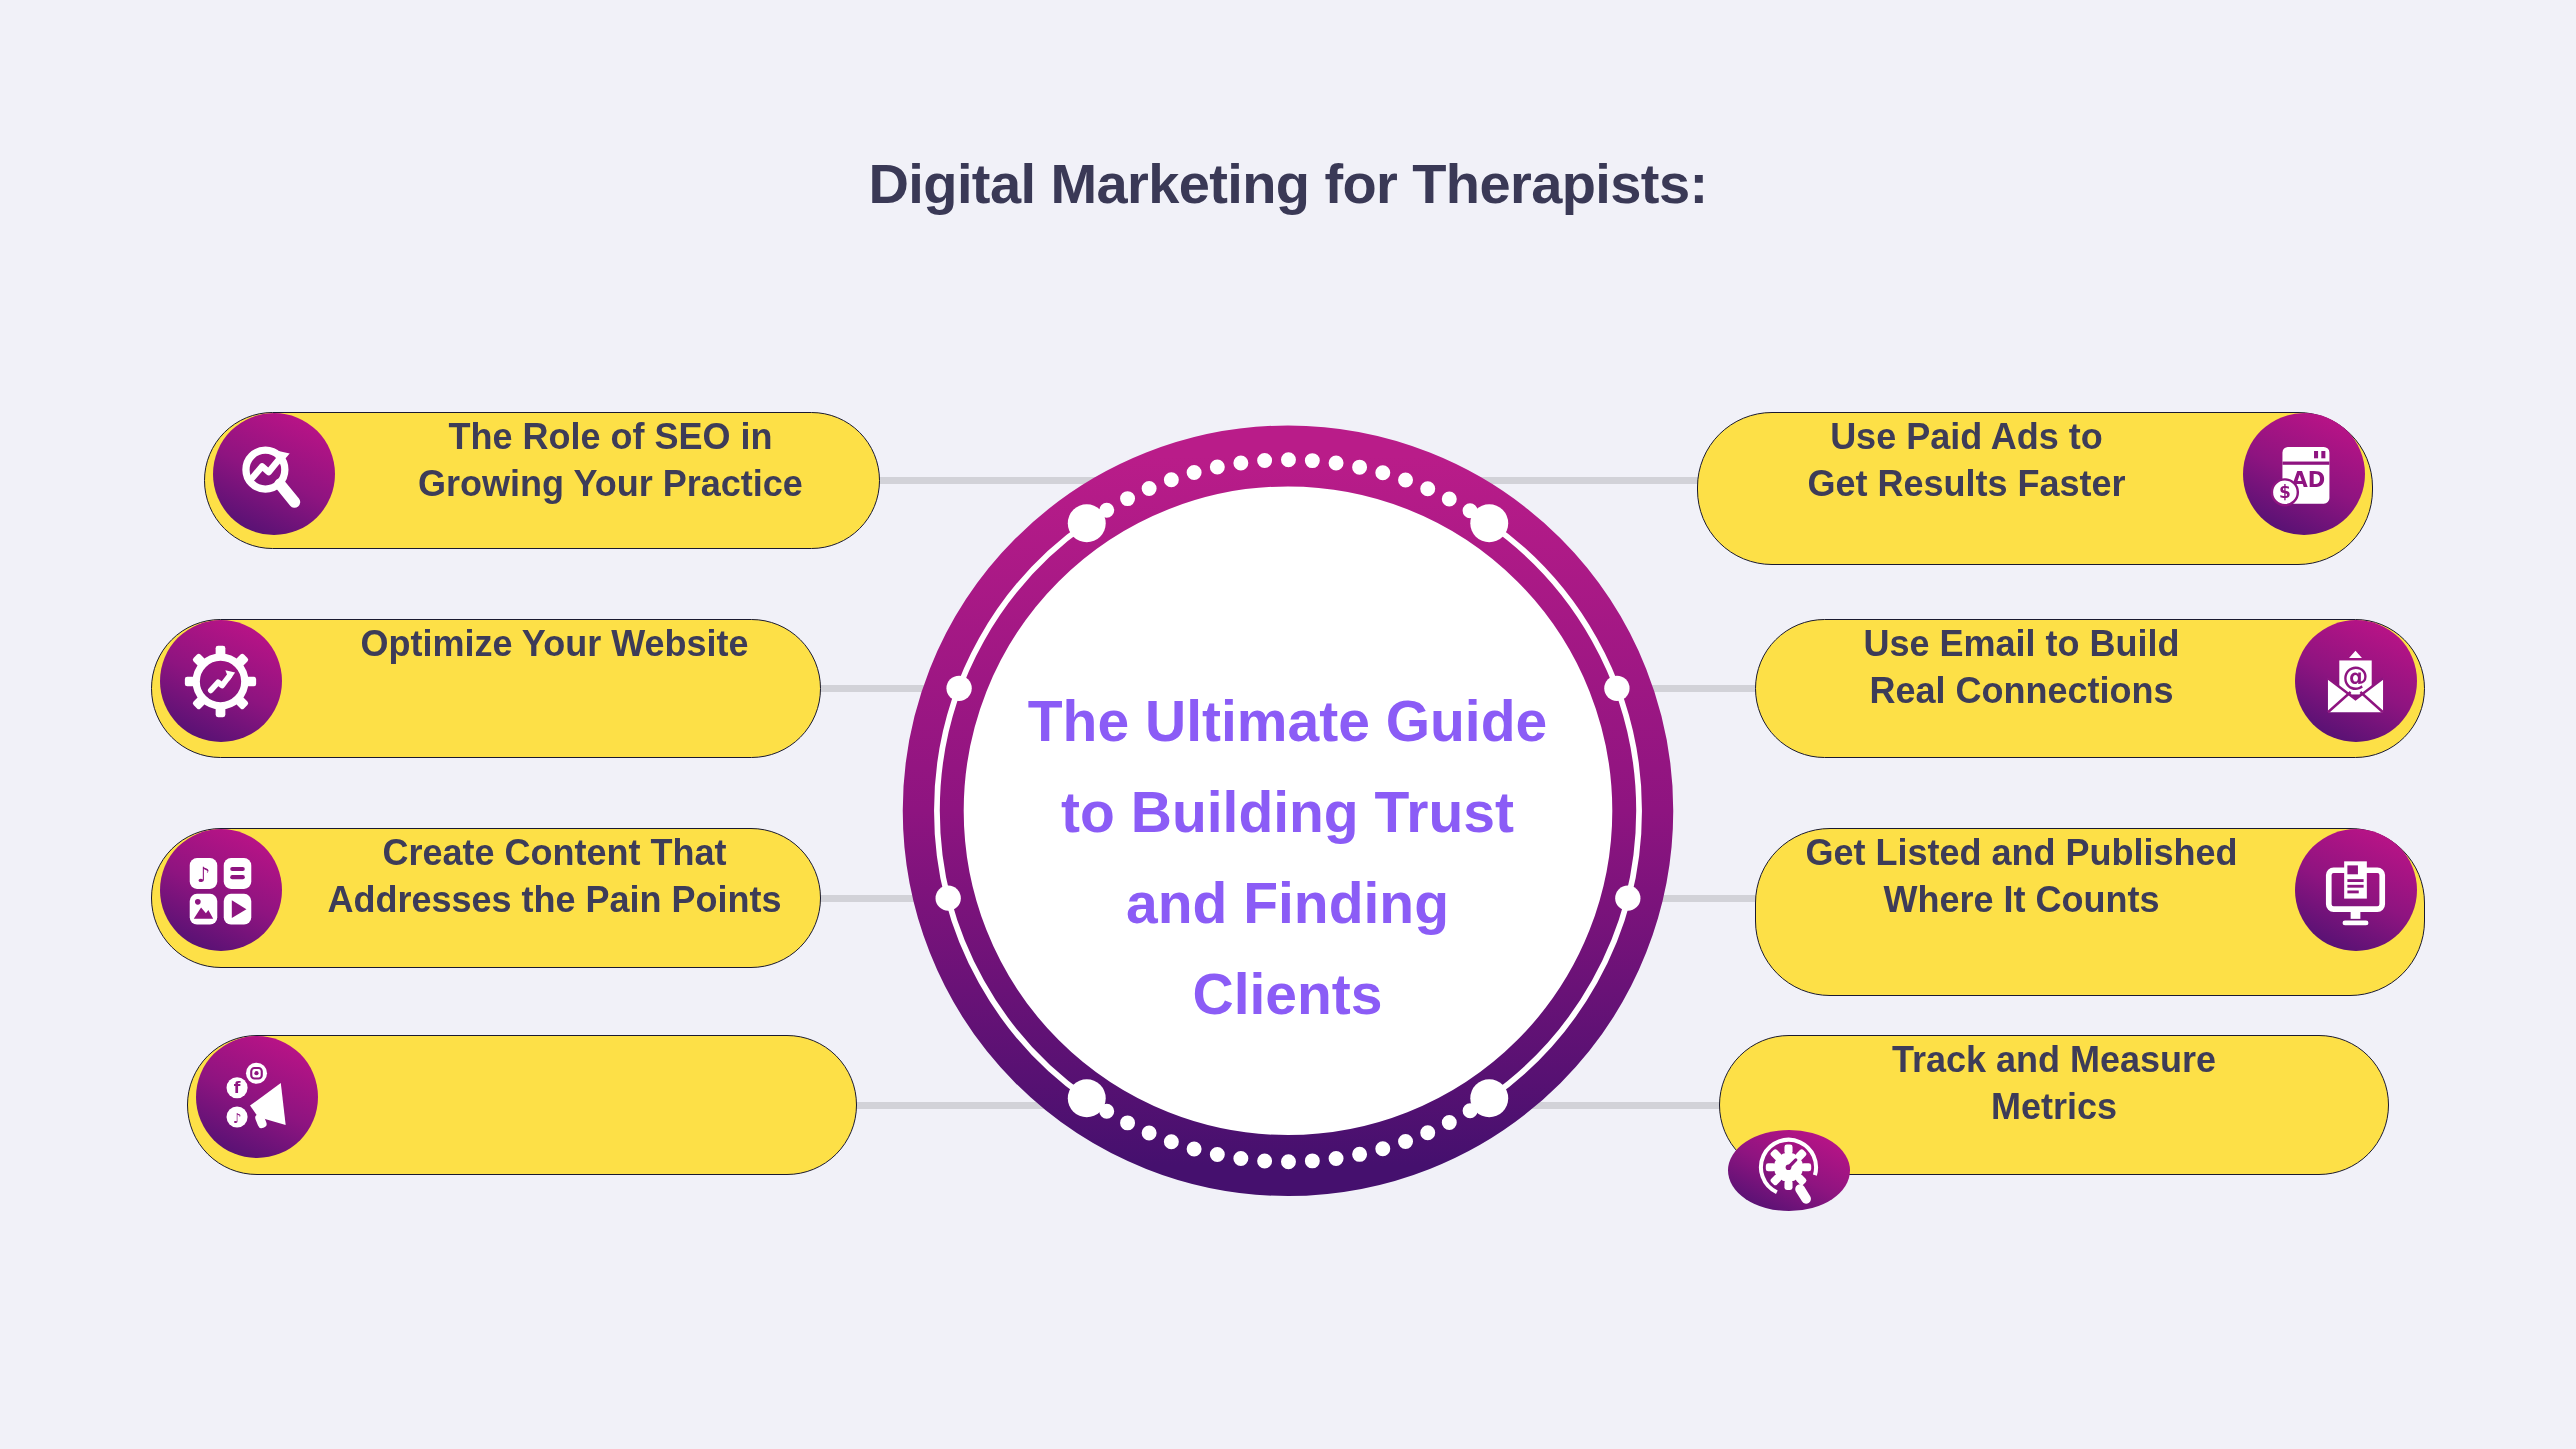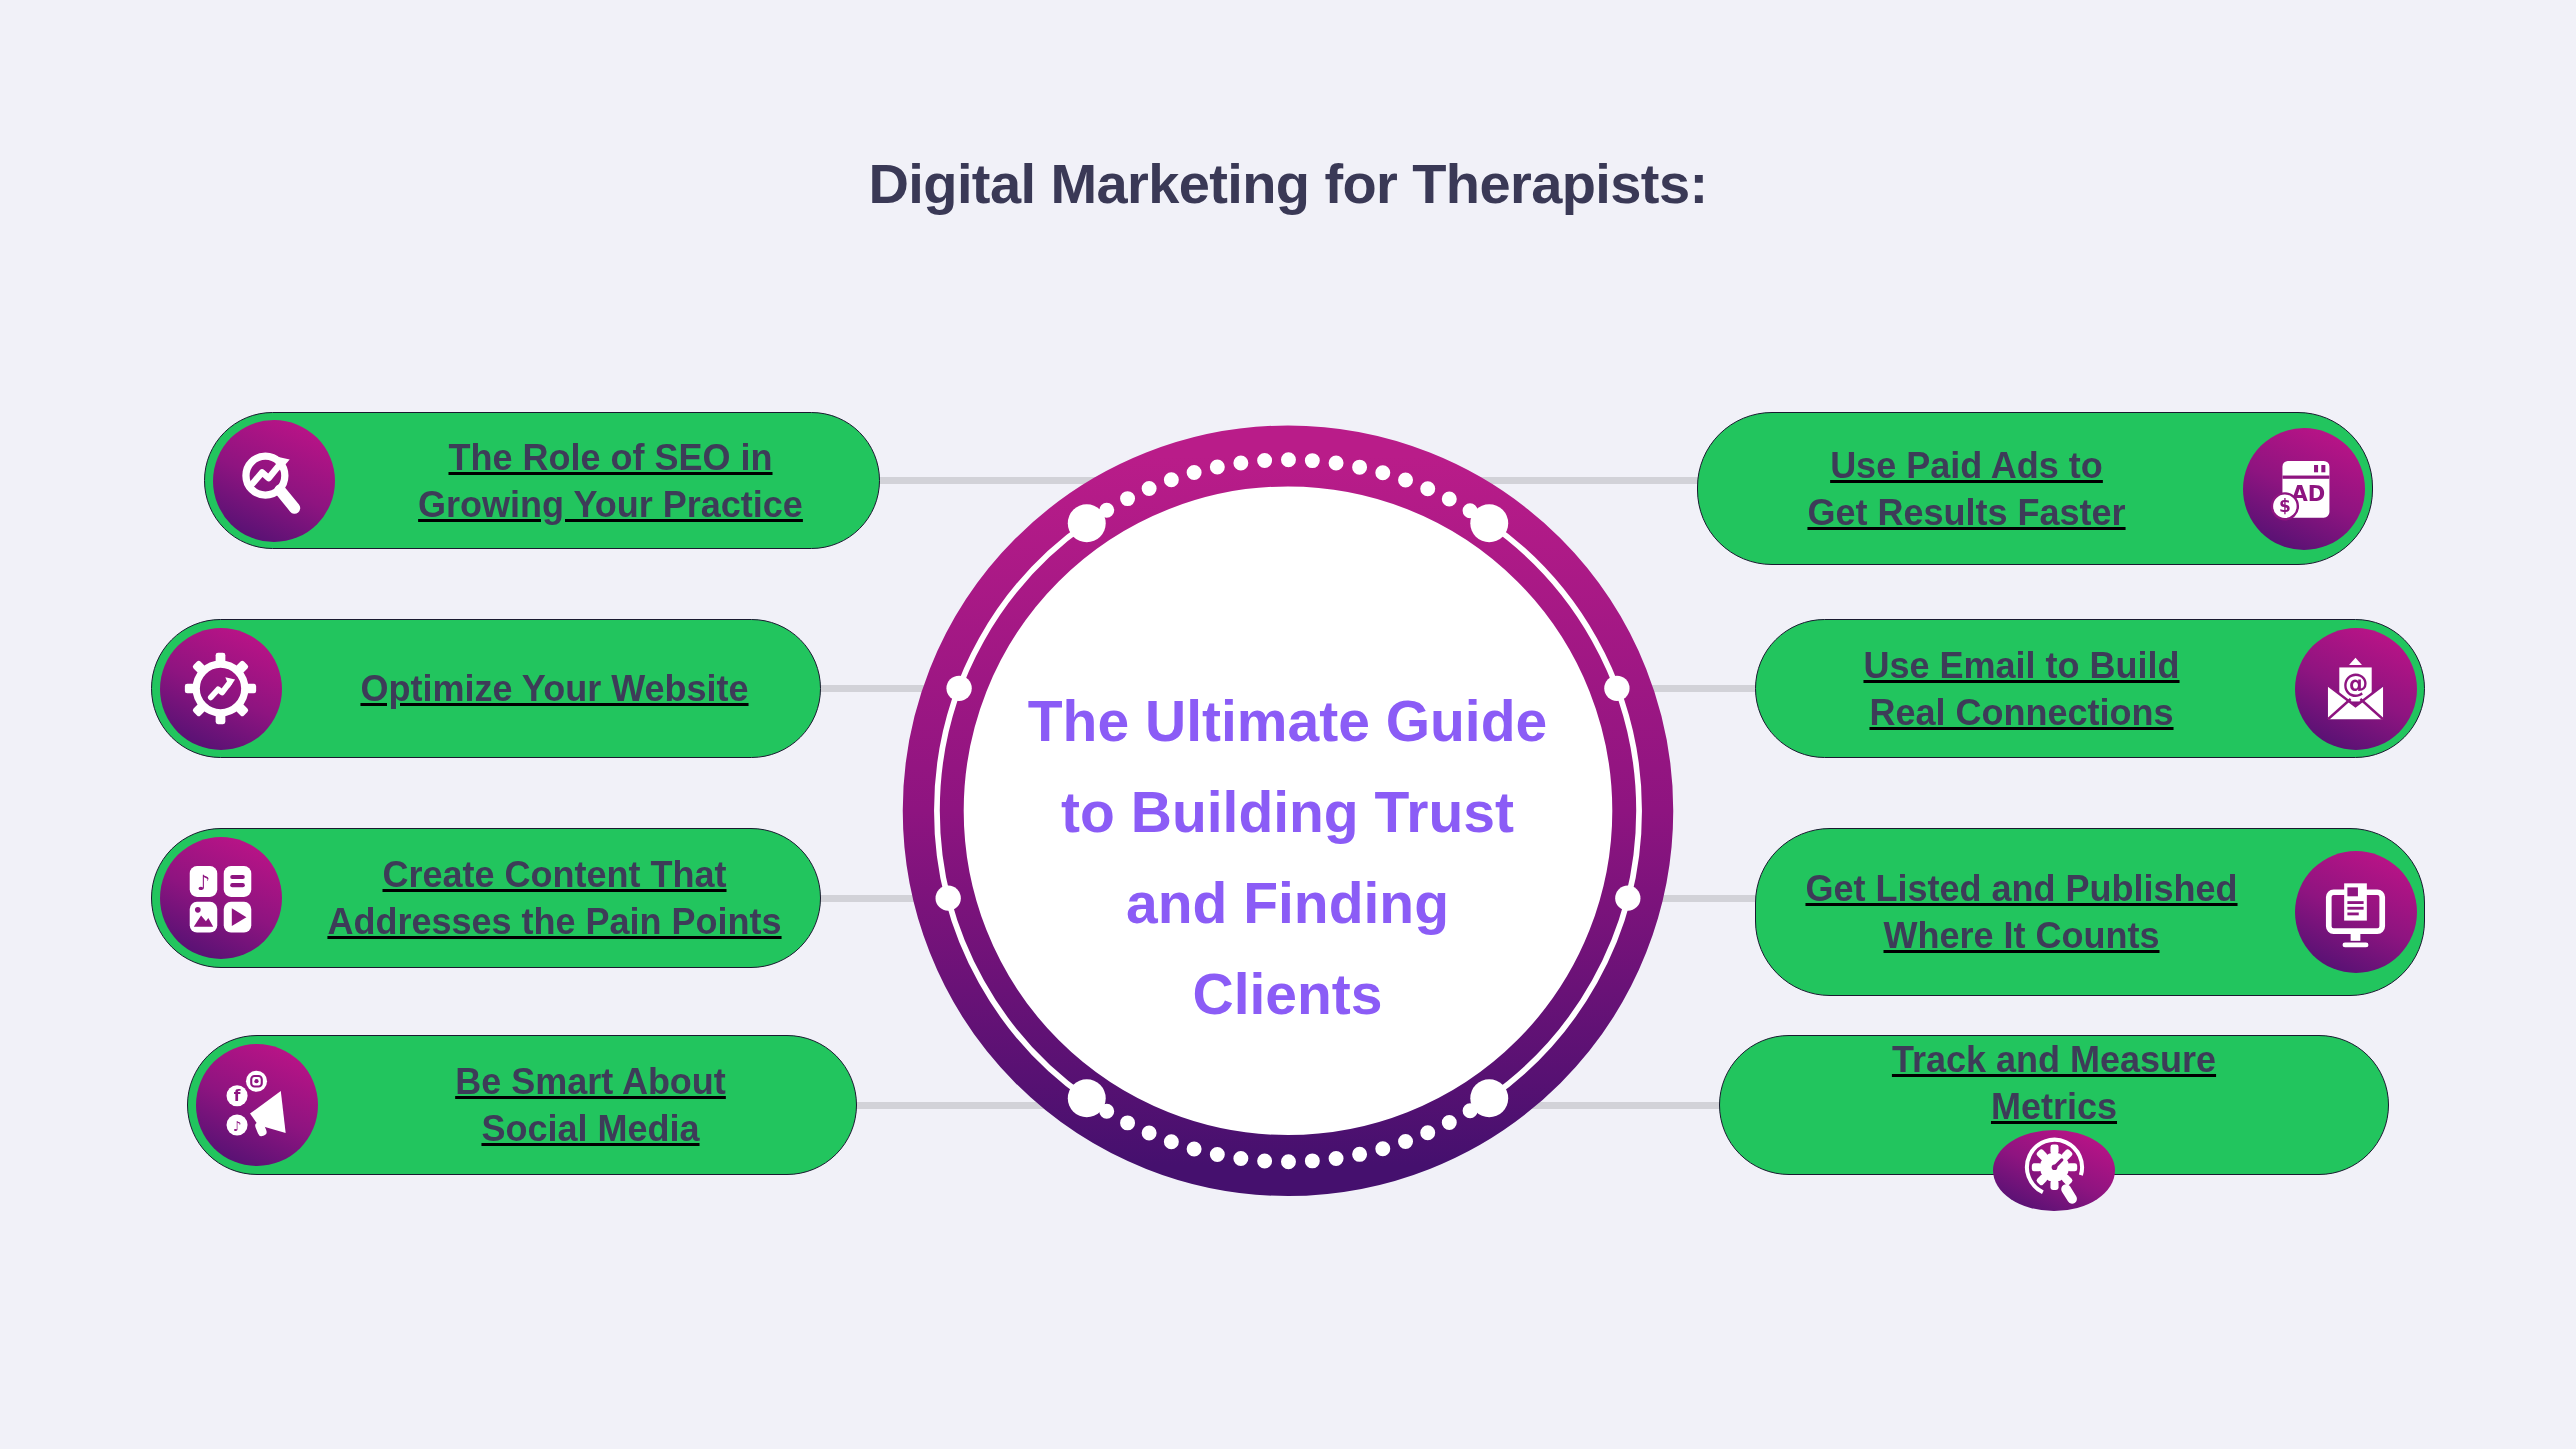--- a/index.html
+++ b/index.html
@@ -16,24 +16,23 @@
   .connector{
     position:absolute;height:7px;background:#d2d2d8;border-radius:3.5px;z-index:1;
   }
   svg.ring{position:absolute;left:0;top:0;z-index:2;}
   .center-text{
     position:absolute;left:957px;top:676px;width:661px;z-index:3;
     text-align:center;color:#8b5cf6;font-weight:bold;font-size:57px;line-height:91px;
   }
   .center-text div{white-space:nowrap;}
   .pill{
-    position:absolute;display:flex;align-items:center;z-index:3;
-    background:#22c55e;border:1.7px solid #1a1a30;border-radius:75px;
+    position:absolute;display:flex;z-index:3;
+    background:#fde047;border:1.7px solid #1a1a30;border-radius:75px;
     box-sizing:border-box;
-    text-decoration:underline;
   }
   .icon-circle{
     width:122px;height:122px;min-width:122px;border-radius:50%;
     background:linear-gradient(205deg,#c41388 0%,#8e1480 52%,#471170 100%);
     display:flex;align-items:center;justify-content:center;margin:0 7.5px;
   }
   .pill-text{
     flex:1;text-align:center;font-size:36px;font-weight:bold;
     color:#3d3c58;line-height:47px;
   }
@@ -178,24 +177,20 @@
       </g>
       <circle cx="26" cy="38" r="13" fill="#fff"></circle>
       <text x="26" y="45" font-size="19" font-weight="bold" fill="#8e1480" text-anchor="middle" font-family="DejaVu Sans">f</text>
       <circle cx="50" cy="20" r="13" fill="#fff"></circle>
       <rect x="43.5" y="13.5" width="13" height="13" rx="4" fill="none" stroke="#8e1480" stroke-width="2.6"></rect>
       <circle cx="50" cy="20" r="2.6" fill="#8e1480"></circle>
       <circle cx="26" cy="74" r="13" fill="#fff"></circle>
       <text x="26" y="81" font-size="17" fill="#8e1480" text-anchor="middle" font-family="DejaVu Sans">♪</text>
     </svg>
   </div>
-  <div class="pill-text">
-    <div>Be Smart About</div>
-    <div>Social Media</div>
-  </div>
 </div>
 
 <div class="pill r1">
   <div class="pill-text">
     <div>Use Paid Ads to</div>
     <div>Get Results Faster</div>
   </div>
   <div class="icon-circle">
     <svg class="icon-svg" viewBox="0 0 100 100">
       <rect x="24" y="16" width="58" height="70" rx="7" fill="#fff"></rect>

